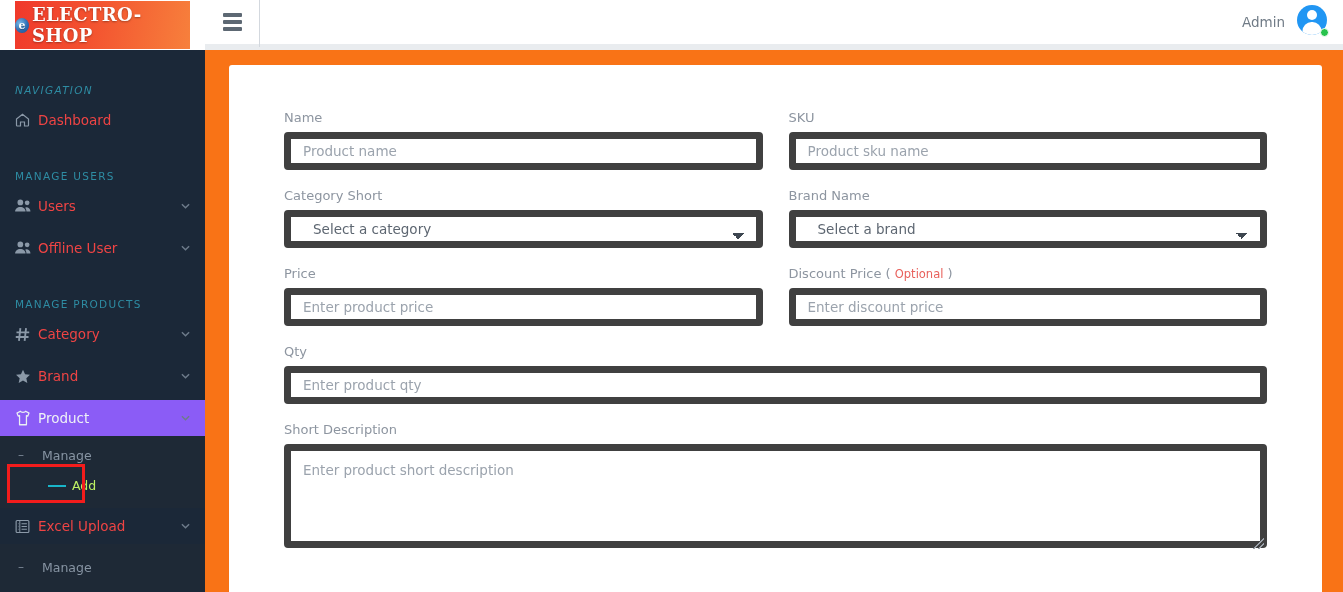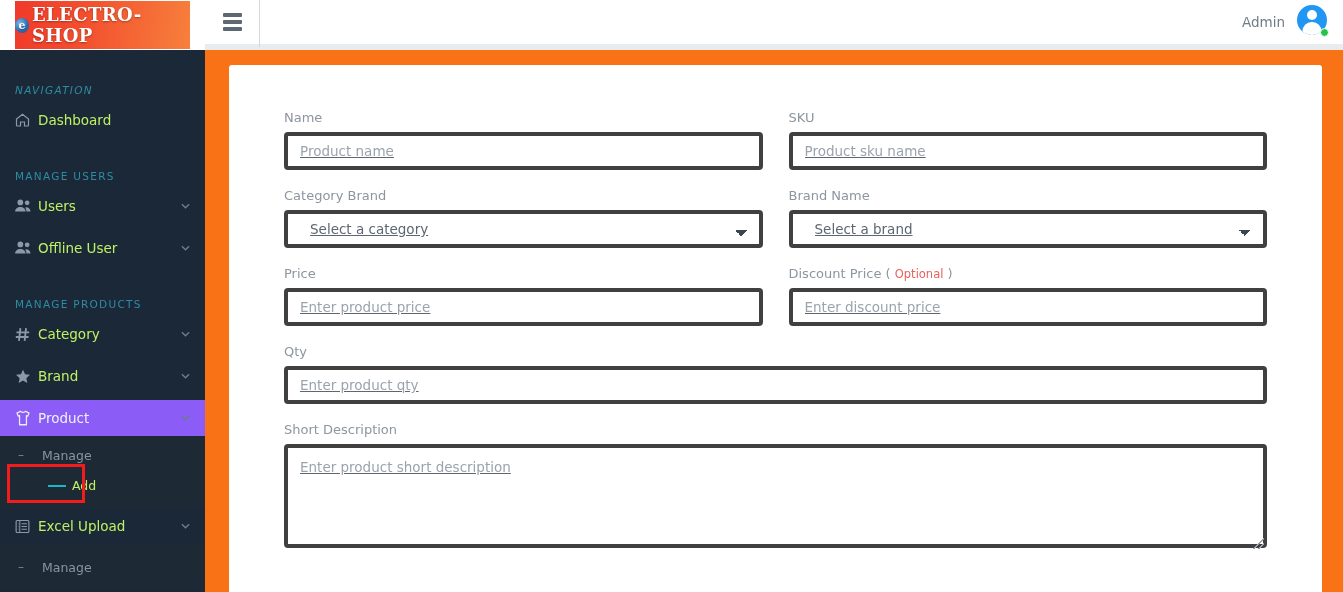--- a/index.html
+++ b/index.html
@@ -52,21 +52,21 @@
     height: 30px; display: flex; align-items: flex-end;
     font-weight: 500;
   }
   .nav-heading.first { margin-top: 16px; font-style: italic; }
   .nav-heading.spaced { margin-top: 14px; }
 
   .nav-item {
     height: 36px;
     display: flex; align-items: center;
     padding: 0 14px 0 14px;
-    color: #bef264; font-size: 13.5px;
+    color: #ef4444; font-size: 13.5px;
     cursor: pointer; position: relative;
     margin-top: 6px;
   }
   .nav-item .ico {
     width: 24px; min-width: 24px; height: 20px;
     display: flex; align-items: center; justify-content: flex-start;
     color: #8b99a8;
   }
   .nav-item .lbl { flex: 1; white-space: nowrap; }
   .nav-item .caret {
@@ -163,27 +163,26 @@
   .col.full { flex: 1 1 100%; }
   .fgroup { margin-bottom: 18px; }
   .flabel {
     display: block;
     color: #8d95a0; font-size: 13px;
     margin-bottom: 7px; font-weight: 400;
   }
   .flabel .optional { color: #e8615c; font-size: 11.5px; }
   .ctrl {
     width: 100%; height: 38px;
-    border: 4px solid #404040; border-radius: 4px;
+    border: 7px solid #404040; border-radius: 4px;
     background: #fff;
     padding: 0 12px;
     font-family: "DejaVu Sans", "Liberation Sans", sans-serif;
     font-size: 13.5px; color: #5d6671;
     outline: none;
-    text-decoration: underline;
   }
   .ctrl::placeholder { color: #9ba3ad; }
   select.ctrl {
     appearance: none; -webkit-appearance: none;
     color: #5d6671;
     background-image:
       linear-gradient(45deg, transparent 50%, #3d4650 50%),
       linear-gradient(135deg, #3d4650 50%, transparent 50%);
     background-position:
       calc(100% - 18px) 16px,
@@ -378,21 +377,21 @@
             <div class="fgroup">
               <label class="flabel">SKU</label>
               <input class="ctrl" type="text" placeholder="Product sku name" style="">
             </div>
           </div>
         </div>
 
         <div class="row">
           <div class="col">
             <div class="fgroup">
-              <label class="flabel">Category Brand</label>
+              <label class="flabel">Category Short</label>
               <select class="ctrl">
                 <option>Select a category</option>
               </select>
             </div>
           </div>
           <div class="col">
             <div class="fgroup">
               <label class="flabel">Brand Name</label>
               <select class="ctrl">
                 <option>Select a brand</option>

